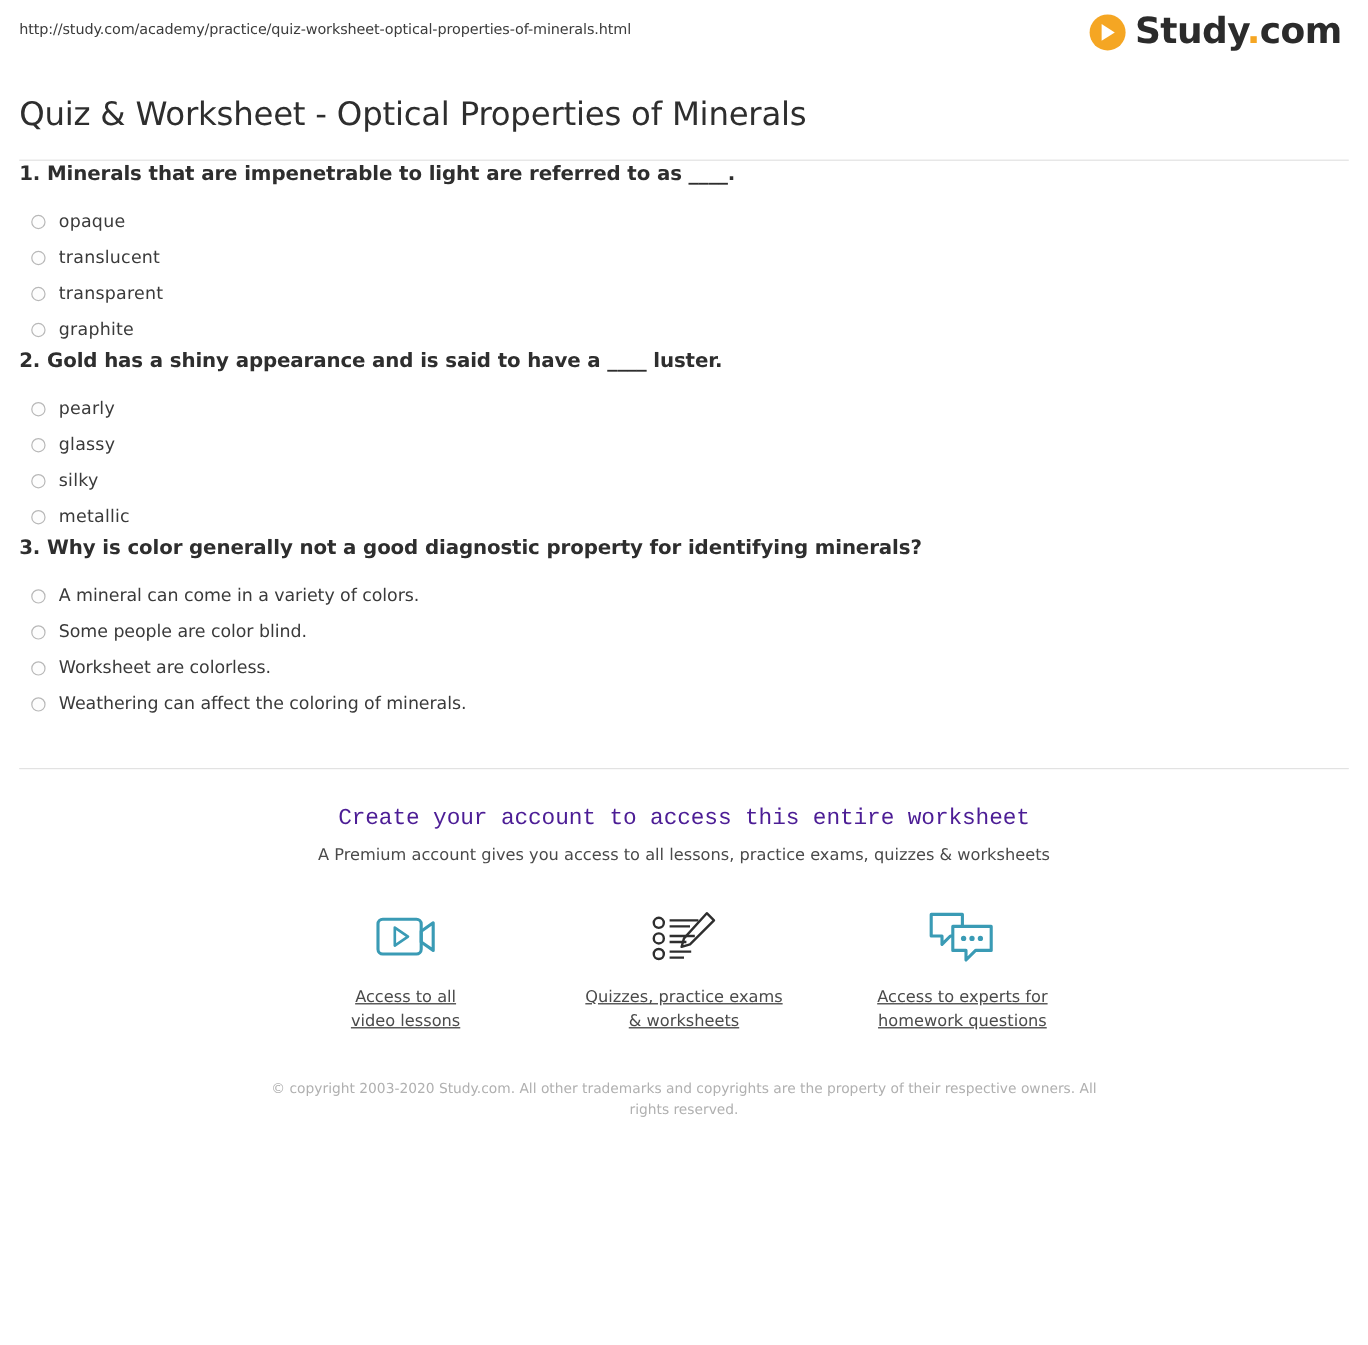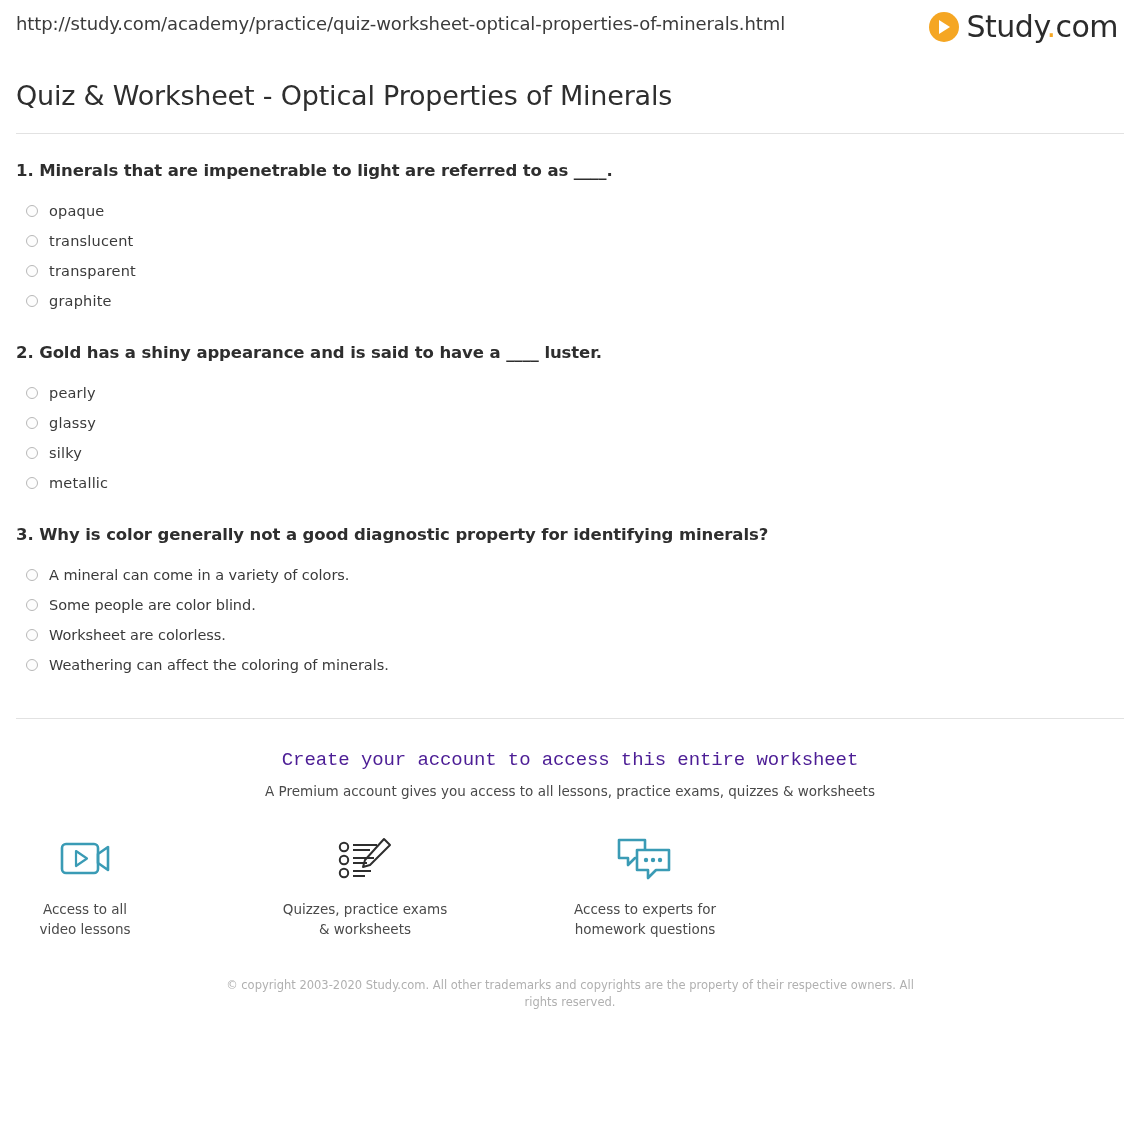--- a/index.html
+++ b/index.html
@@ -24,21 +24,21 @@
   
   .topbar {
     display: flex;
     align-items: flex-start;
     justify-content: space-between;
     padding: 12px 22px 0 16px;
     box-sizing: border-box;
   }
   .url {
     font-family: "DejaVu Sans", sans-serif;
-    font-size: 18px;
+    font-size: 12px;
     color: #3b3b3b;
     line-height: 16px;
     padding-top: 4px;
     letter-spacing: -0.1px;
   }
   .logo {
     display: flex;
     align-items: center;
     gap: 8px;
   }
@@ -57,21 +57,21 @@
     left: 10px;
     top: 8px;
     width: 0;
     height: 0;
     border-left: 11px solid #ffffff;
     border-top: 7px solid transparent;
     border-bottom: 7px solid transparent;
   }
   .logo-text {
     font-size: 30px;
-    font-weight: normal;
+    font-weight: bold;
     color: #2b2b2b;
     letter-spacing: -0.5px;
     line-height: 30px;
   }
   .logo-text .dot { color: #f5a623; }
   .logo-text .com { color: #2b2b2b; }
 
   
   .title {
     font-size: 27px;
@@ -84,21 +84,20 @@
     border-top: 1px solid #e2e2e2;
     margin: 22px 16px 0 16px;
   }
 
   
   .quiz {
     padding: 0 16px;
     box-sizing: border-box;
   }
   .question {
-    margin-top: 26px;
   }
   .q-text {
     font-size: 16.5px;
     font-weight: bold;
     color: #2e2e2e;
     line-height: 22px;
     margin-bottom: 14px;
     letter-spacing: -0.1px;
   }
   .choice {
@@ -139,23 +138,24 @@
     letter-spacing: -0.1px;
     font-family: Liberation Mono, monospace;
   }
   .promo-sub {
     font-size: 13.5px;
     color: #4a4a4a;
     margin-top: 12px;
   }
   .features {
     display: flex;
-    justify-content: flex-start;
-    gap: 110px;
+    justify-content: center;
+    gap: 62px;
     margin-top: 34px;
+    text-decoration: underline;
   }
   .feature {
     width: 170px;
     text-align: center;
   }
   .feature-icon {
     height: 52px;
     display: flex;
     align-items: center;
     justify-content: center;

